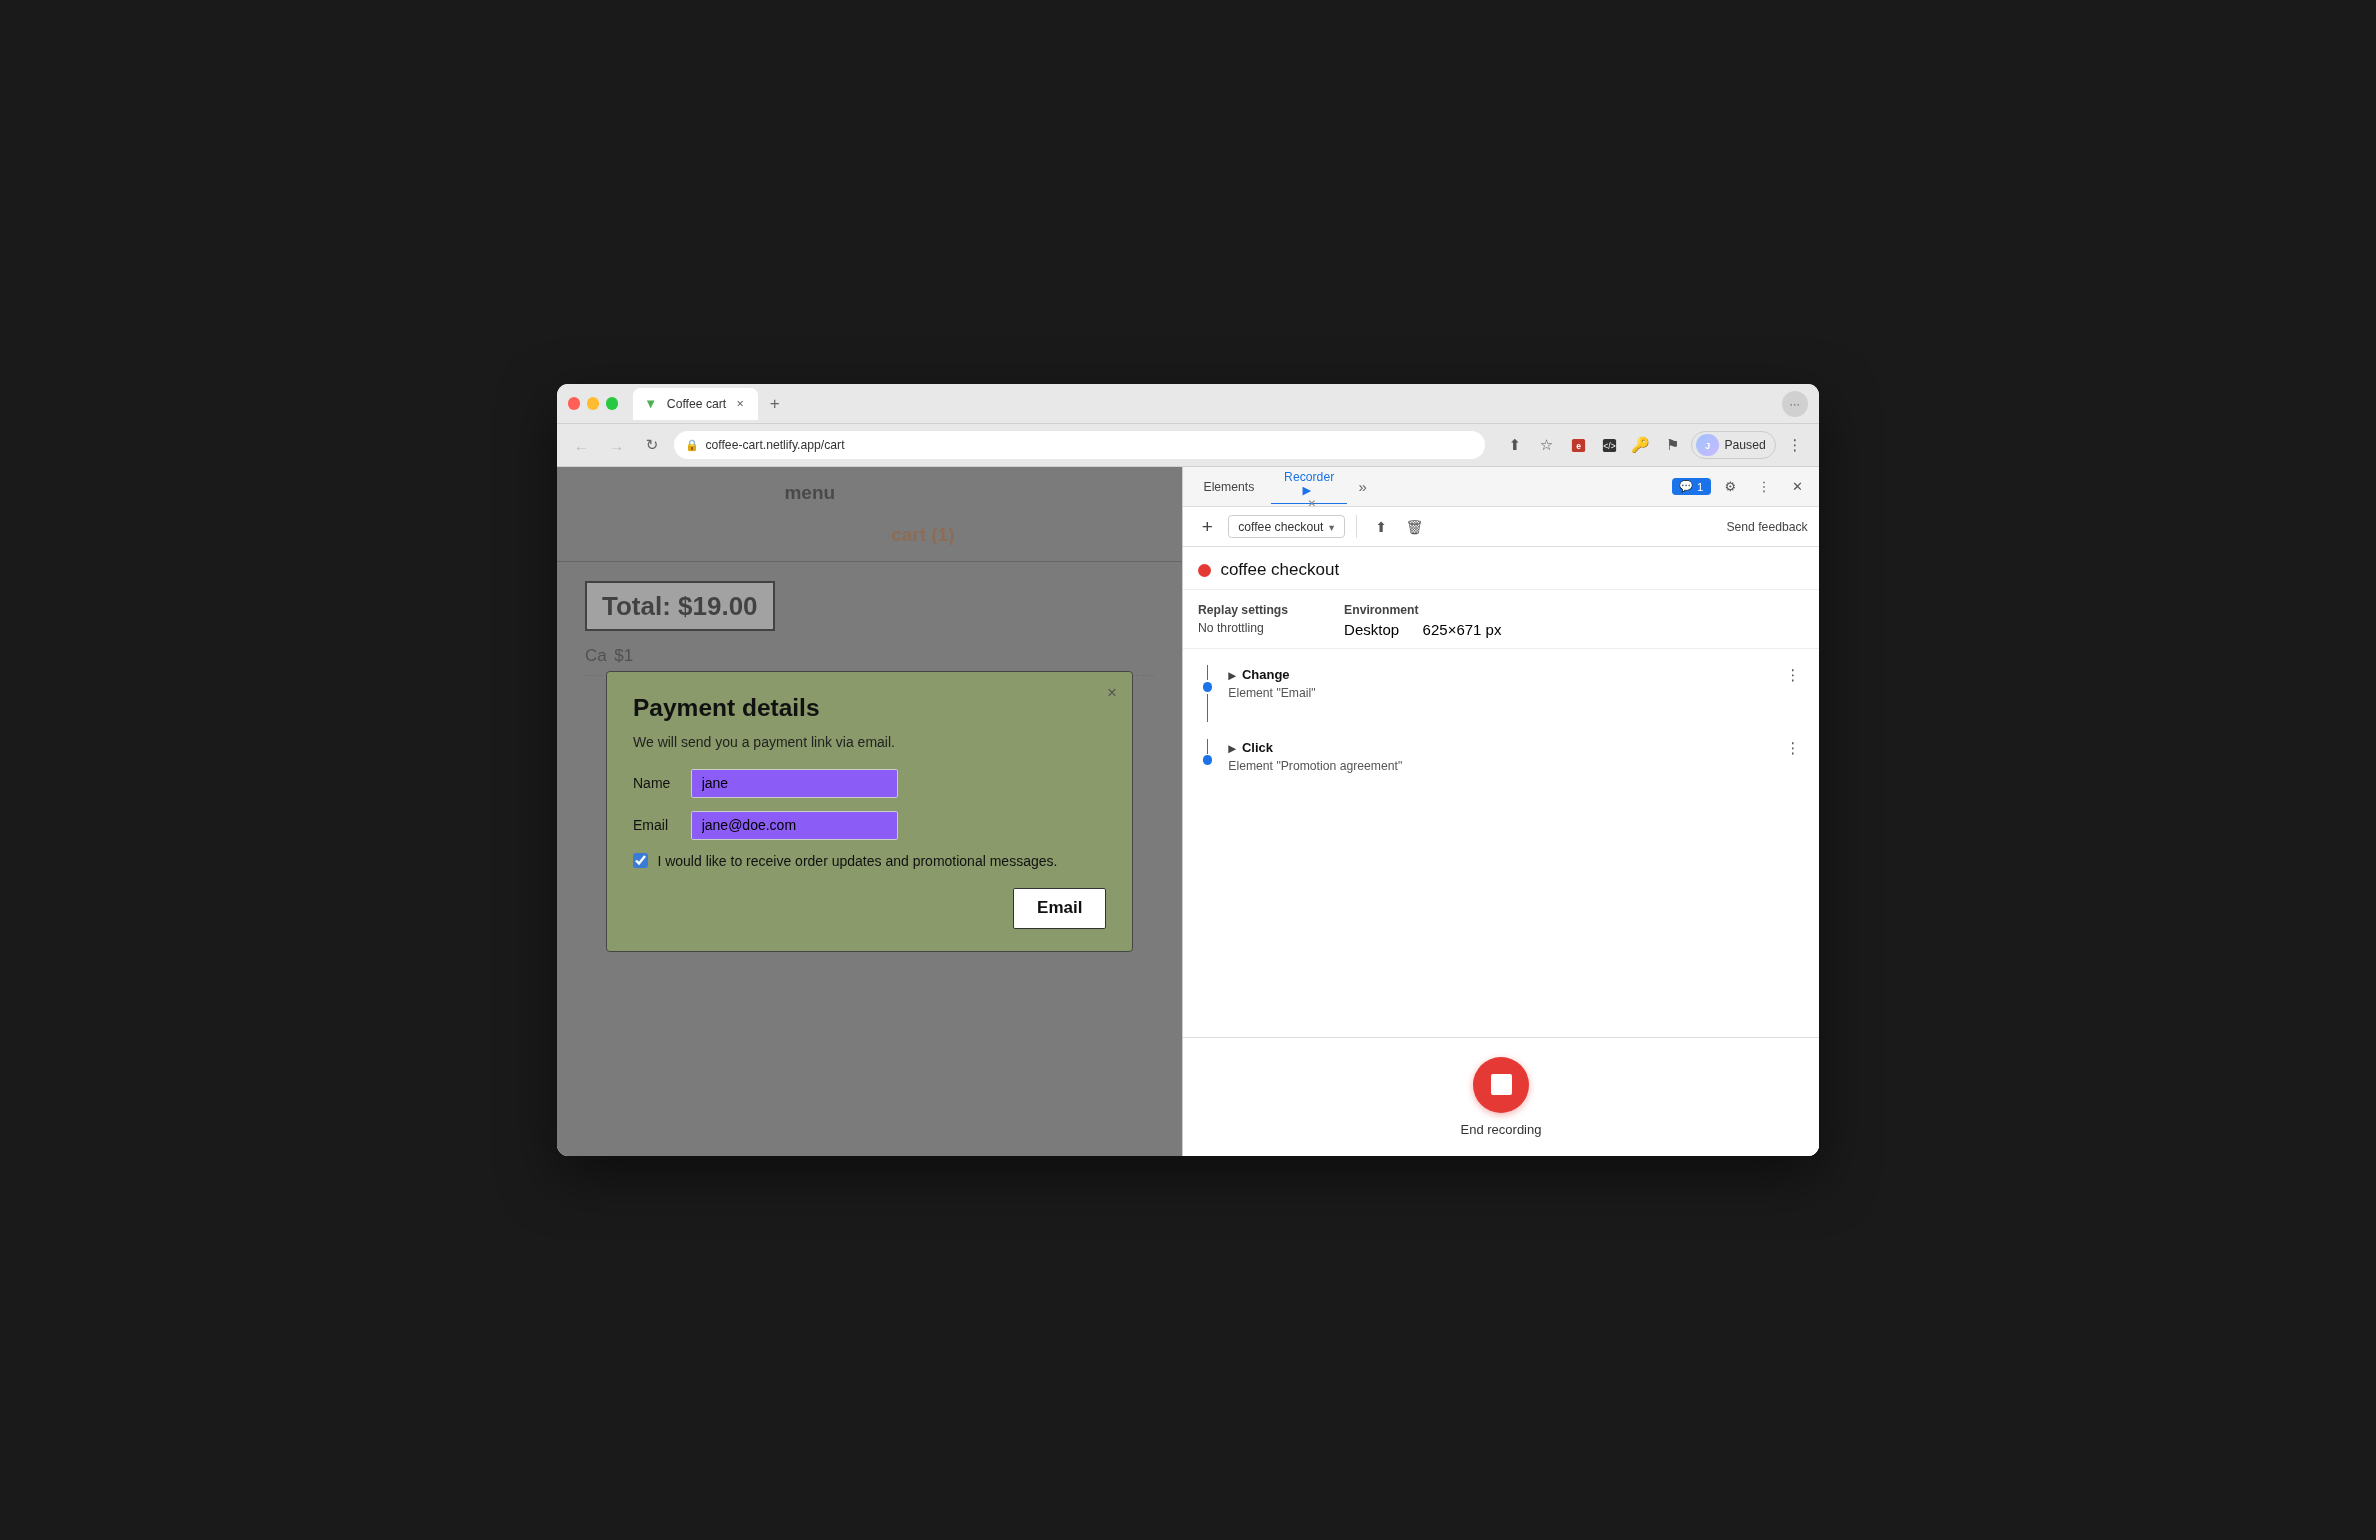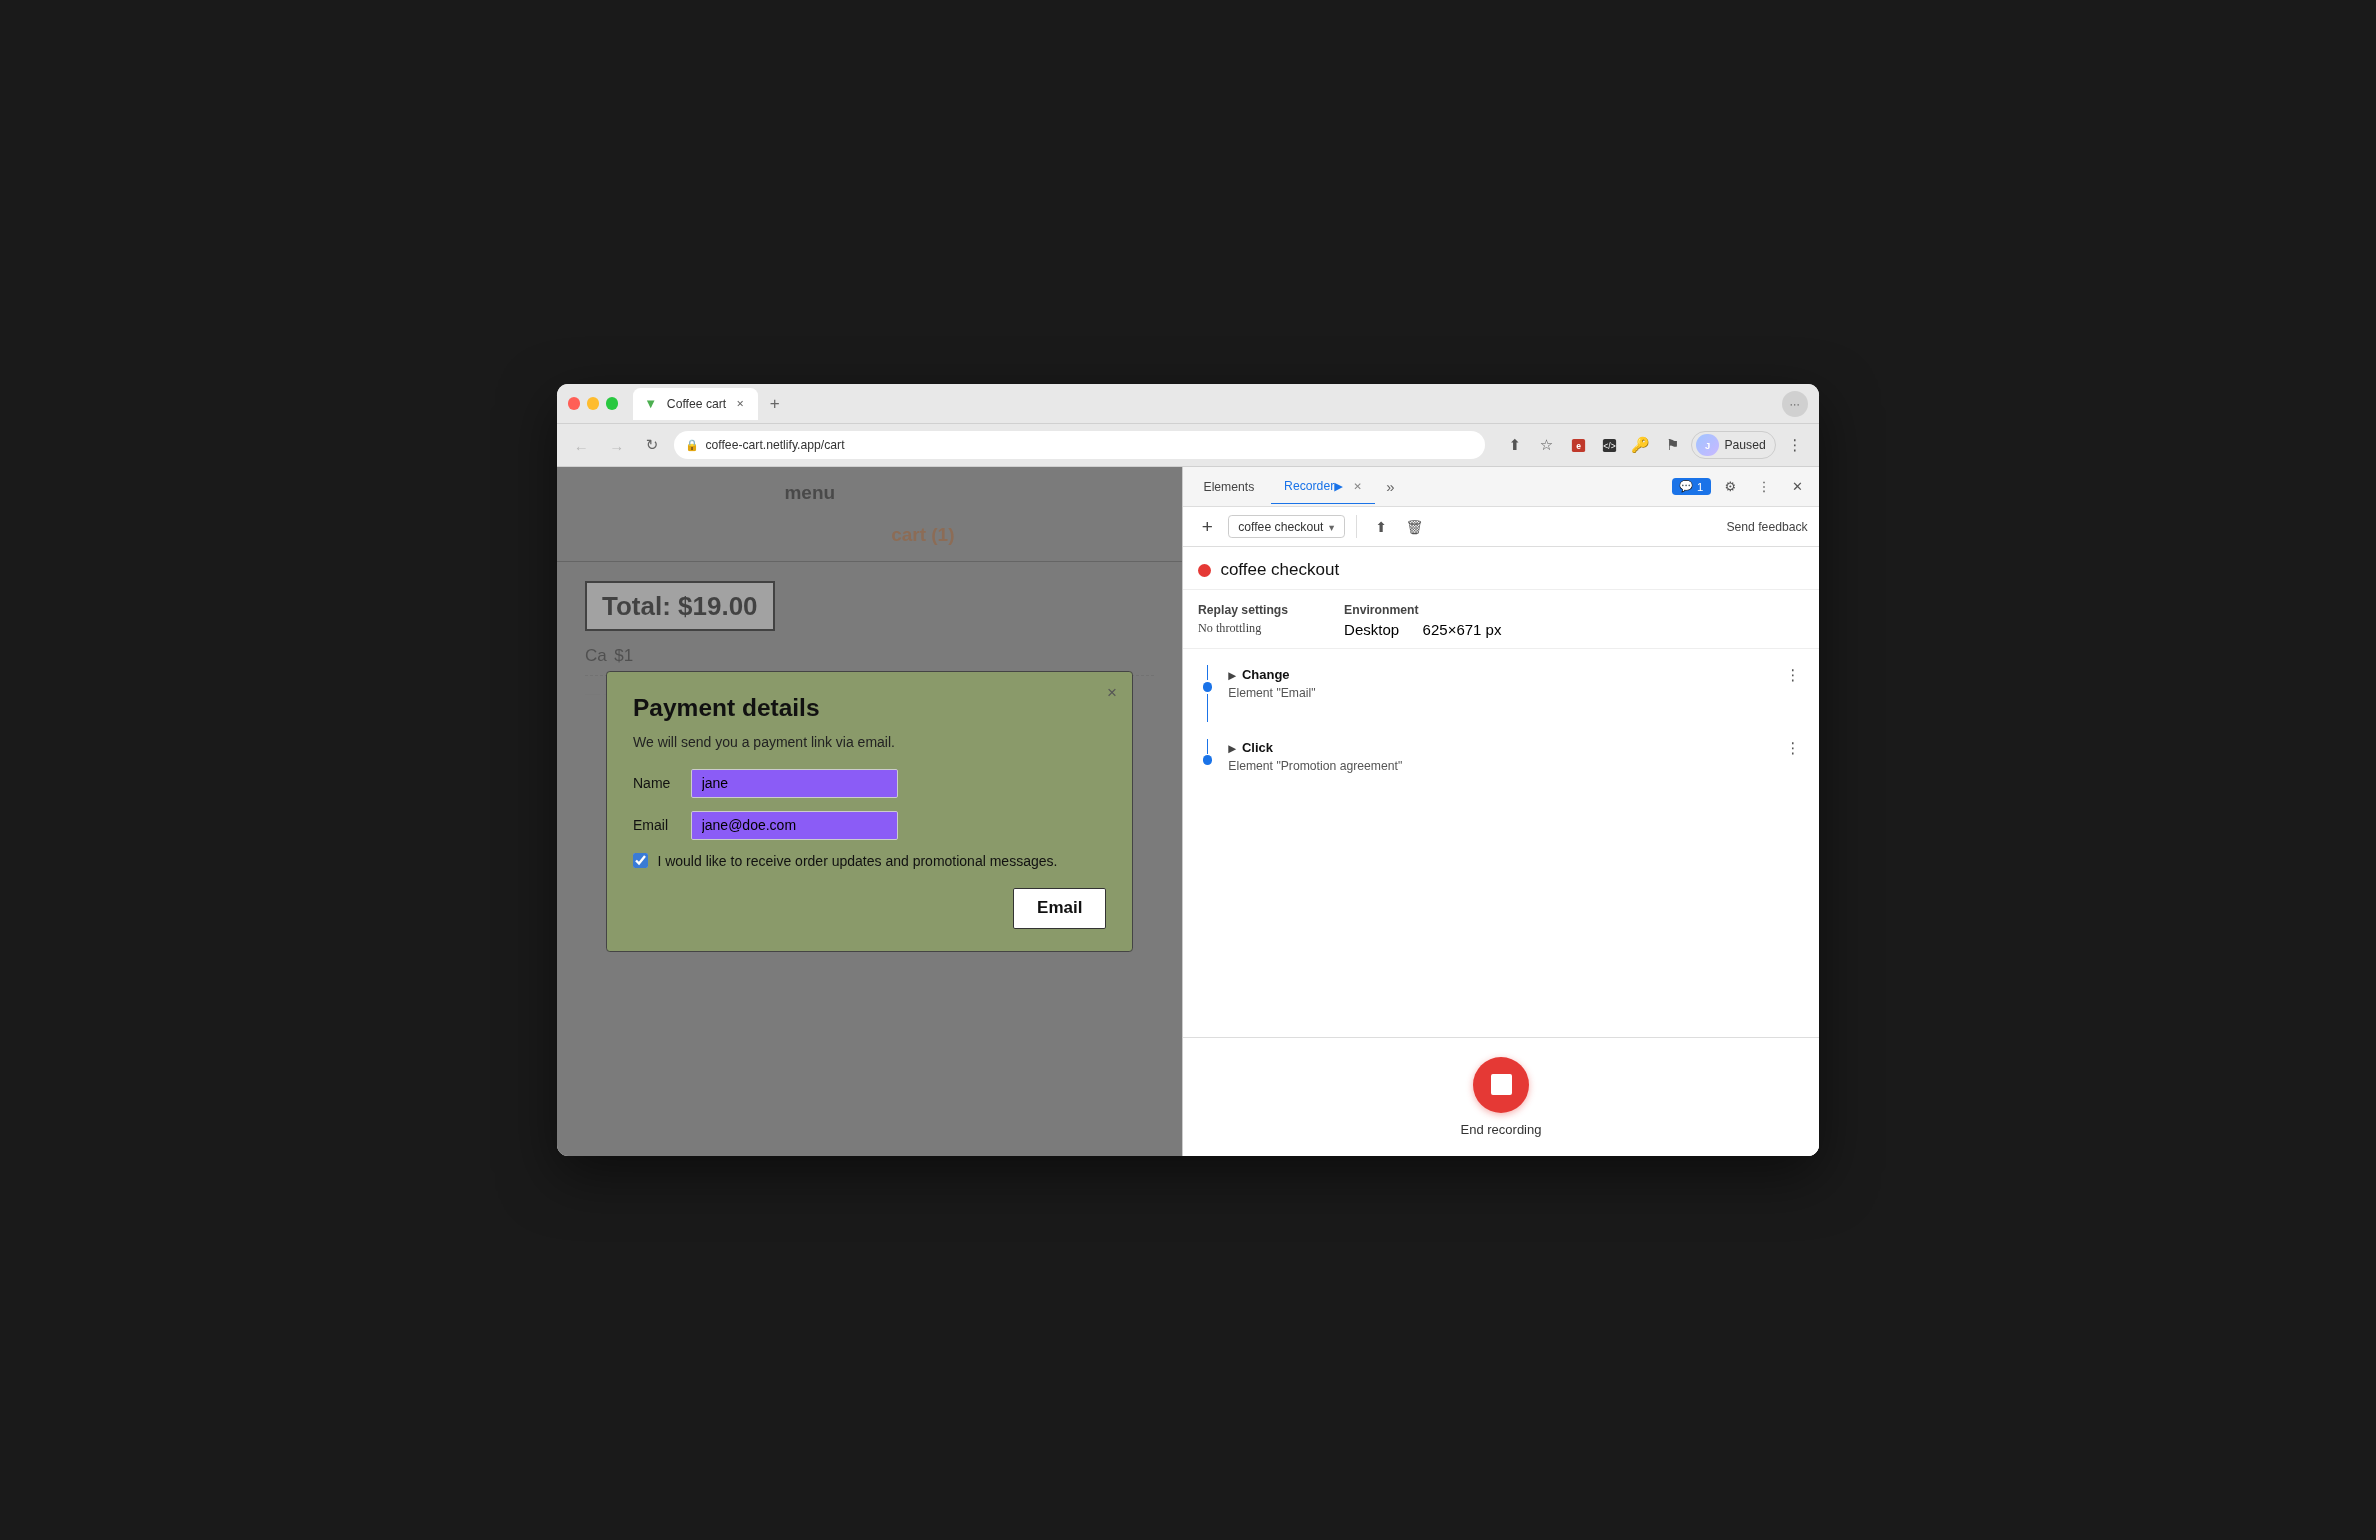--- a/index.html
+++ b/index.html
@@ -374,20 +374,21 @@
       font-size: 12.2px;
       color: #444;
       cursor: pointer;
       border-radius: 3.8px;
       white-space: nowrap;
     }
     .devtools-tab-btn.active {
       color: #1a73e8;
       border-bottom: 1.9px solid #1a73e8;
       border-radius: 0;
+      flex-direction: column;
     }
     .devtools-tab-icon {
       margin-right: 4.7px;
       font-size: 11.3px;
     }
     .devtools-tab-close {
       margin-left: 5.6px;
       font-size: 10.4px;
       color: #888;
     }
@@ -523,21 +524,20 @@
     .replay-setting-group { }
     .replay-setting-label {
       font-size: 12.2px;
       font-weight: 600;
       color: #444;
       margin-bottom: 3.8px;
     }
     .replay-setting-value {
       font-size: 12.2px;
       color: #444;
-      font-family: Liberation Serif, serif;
     }
     .replay-divider {
       width: 0.9px;
       background: #ccc;
       margin: 0 3.8px;
     }
     .replay-env-row {
       display: flex;
       align-items: center;
       gap: 7.5px;

